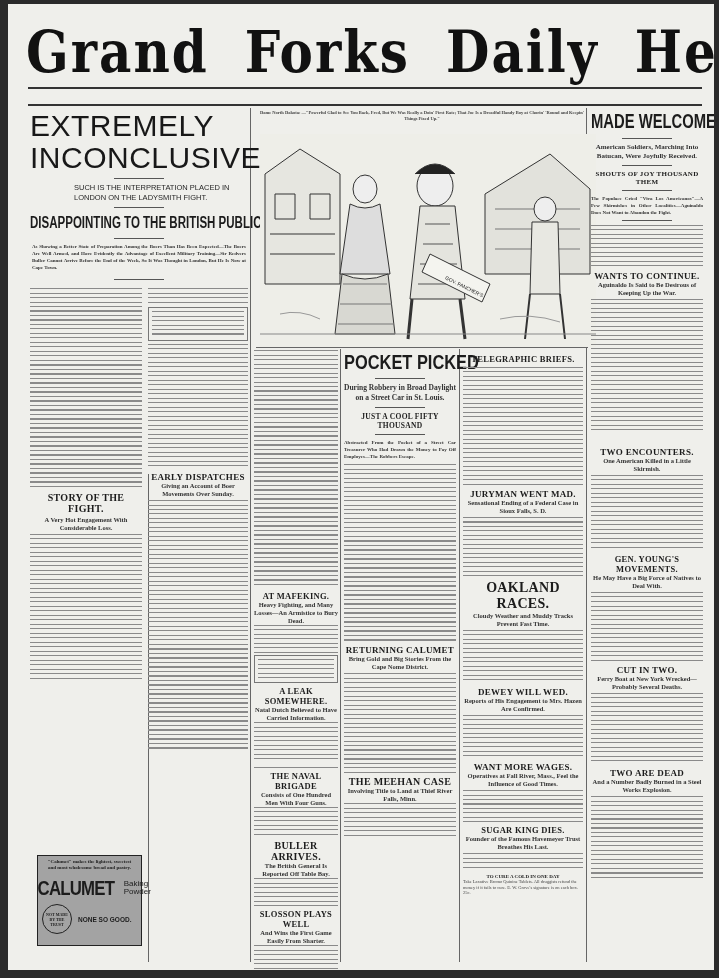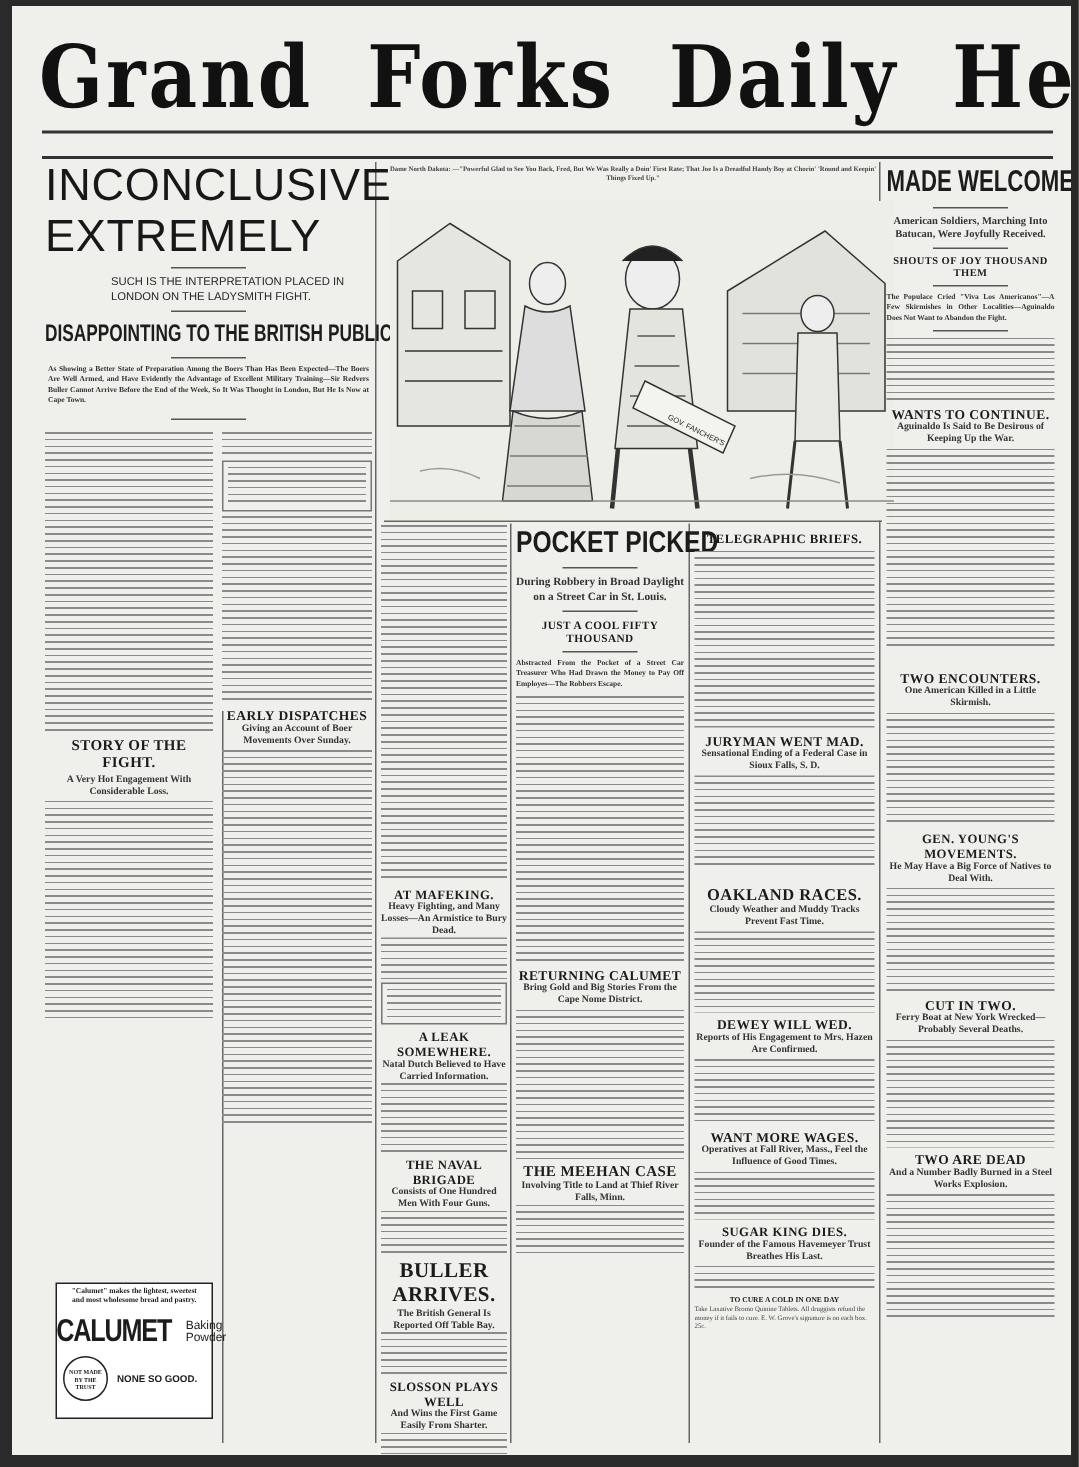--- a/index.html
+++ b/index.html
@@ -42,43 +42,43 @@
 
   .h2 { font-weight: bold; font-size: 11px; text-align: center; letter-spacing: .3px; color: #1c1c1c; }
   .h3 { font-weight: bold; font-size: 6.5px; line-height: 8px; text-align: center; color: #333; }
 
   .cartoon {
     position: absolute; left: 252px; top: 130px; width: 336px; height: 213px;
     background: #eeeee8; overflow: hidden;
   }
   .ad {
     position: absolute; left: 29px; top: 851px; width: 105px; height: 91px;
-    border: 1.5px solid #222; background: #ffffff;
+    border: 1.5px solid #222; background: #a3a3a3;
   }
 </style>
 </head>
 <body>
 
 <div class="page">
 
   <div class="masthead">
     <span>Grand</span><span>Forks</span><span>Daily</span><span>Herald.</span>
   </div>
   <div class="rule-top"></div>
   <div class="rule-bot"></div>
 
   <div class="vrule" style="left:242px"></div>
   <div class="vrule" style="left:578px"></div>
   <div class="vrule" style="left:140px; top:470px"></div>
   <div class="vrule" style="left:332px; top:345px"></div>
   <div class="vrule" style="left:451px; top:345px"></div>
 
   <div class="col" style="left:22px; width:218px;">
+    <div class="h-huge" style="margin-top:2px">EXTREMELY</div>
     <div class="h-huge" style="text-align:right; padding-right:4px">INCONCLUSIVE</div>
-    <div class="h-huge" style="margin-top:2px">EXTREMELY</div>
     <div class="short-rule"></div>
     <div class="sub" style="font-family:'Liberation Sans',sans-serif; font-size:7.5px; line-height:10px; padding:0 4px">SUCH IS THE INTERPRETATION PLACED IN LONDON ON THE LADYSMITH FIGHT.</div>
     <div class="short-rule"></div>
     <div class="h-cond" style="font-size:16px; line-height:22px; transform:scaleX(.72); width:300px">DISAPPOINTING TO THE BRITISH PUBLIC</div>
     <div class="short-rule"></div>
     <div class="deck" style="padding:0 2px">As Showing a Better State of Preparation Among the Boers Than Has Been Expected—The Boers Are Well Armed, and Have Evidently the Advantage of Excellent Military Training—Sir Redvers Buller Cannot Arrive Before the End of the Week, So It Was Thought in London, But He Is Now at Cape Town.</div>
     <div class="short-rule" style="margin:8px auto"></div>
     <div style="display:flex; gap:6px">
       <div style="width:112px">
         <div class="text" style="height:200px">London, Oct. 31.—Yesterday's engagement at Ladysmith, which, despite the rather heavy losses, must be regarded as rather an extended reconnaissance in strength than as a battle, seems to make little change in the actual position.</div>
@@ -154,21 +154,21 @@
     <div class="text" style="height:28px"></div>
     <div class="box" style="margin:2px 0">
         <div class="text" style="height:20px"></div>
       </div>
     <div class="h2" style="font-size:8.5px; margin-top:3px">A LEAK SOMEWHERE.</div>
     <div class="h3">Natal Dutch Believed to Have Carried Information.</div>
     <div class="text" style="height:46px"></div>
     <div class="h2" style="font-size:8.5px; margin-top:3px">THE NAVAL BRIGADE</div>
     <div class="h3">Consists of One Hundred Men With Four Guns.</div>
     <div class="text" style="height:30px"></div>
-    <div class="h2" style="font-size:14px; margin-top:3px">BULLER ARRIVES.</div>
+    <div class="h2" style="font-size:10px; margin-top:3px">BULLER ARRIVES.</div>
     <div class="h3">The British General Is Reported Off Table Bay.</div>
     <div class="text" style="height:28px"></div>
     <div class="h2" style="font-size:8.5px; margin-top:3px">SLOSSON PLAYS WELL</div>
     <div class="h3">And Wins the First Game Easily From Sharter.</div>
     <div class="text" style="height:28px"></div>
   </div>
 
   <div class="col" style="left:336px; width:112px; top:346px">
     <div class="h-cond" style="font-size:20px; line-height:24px; transform:scaleX(.82)">POCKET PICKED</div>
     <div class="short-rule"></div>
@@ -185,21 +185,21 @@
     <div class="h3">Involving Title to Land at Thief River Falls, Minn.</div>
     <div class="text" style="height:34px"></div>
   </div>
 
   <div class="col" style="left:455px; width:120px; top:346px">
     <div class="h2" style="font-size:8.5px; margin-top:4px">TELEGRAPHIC BRIEFS.</div>
     <div class="text" style="height:118px; margin-top:3px"></div>
     <div class="h2" style="font-size:9px; margin-top:4px">JURYMAN WENT MAD.</div>
     <div class="h3">Sensational Ending of a Federal Case in Sioux Falls, S. D.</div>
     <div class="text" style="height:60px; margin-top:2px"></div>
-    <div class="h2" style="font-size:11px; margin-top:14px">OAKLAND RACES.</div>
+    <div class="h2" style="font-size:14px; margin-top:3px">OAKLAND RACES.</div>
     <div class="h3">Cloudy Weather and Muddy Tracks Prevent Fast Time.</div>
     <div class="text" style="height:54px; margin-top:2px"></div>
     <div class="h2" style="font-size:9px; margin-top:3px">DEWEY WILL WED.</div>
     <div class="h3">Reports of His Engagement to Mrs. Hazen Are Confirmed.</div>
     <div class="text" style="height:44px; margin-top:2px"></div>
     <div class="h2" style="font-size:9px; margin-top:3px">WANT MORE WAGES.</div>
     <div class="h3">Operatives at Fall River, Mass., Feel the Influence of Good Times.</div>
     <div class="text" style="height:32px; margin-top:2px"></div>
     <div class="h2" style="font-size:8.5px; margin-top:3px">SUGAR KING DIES.</div>
     <div class="h3">Founder of the Famous Havemeyer Trust Breathes His Last.</div>

